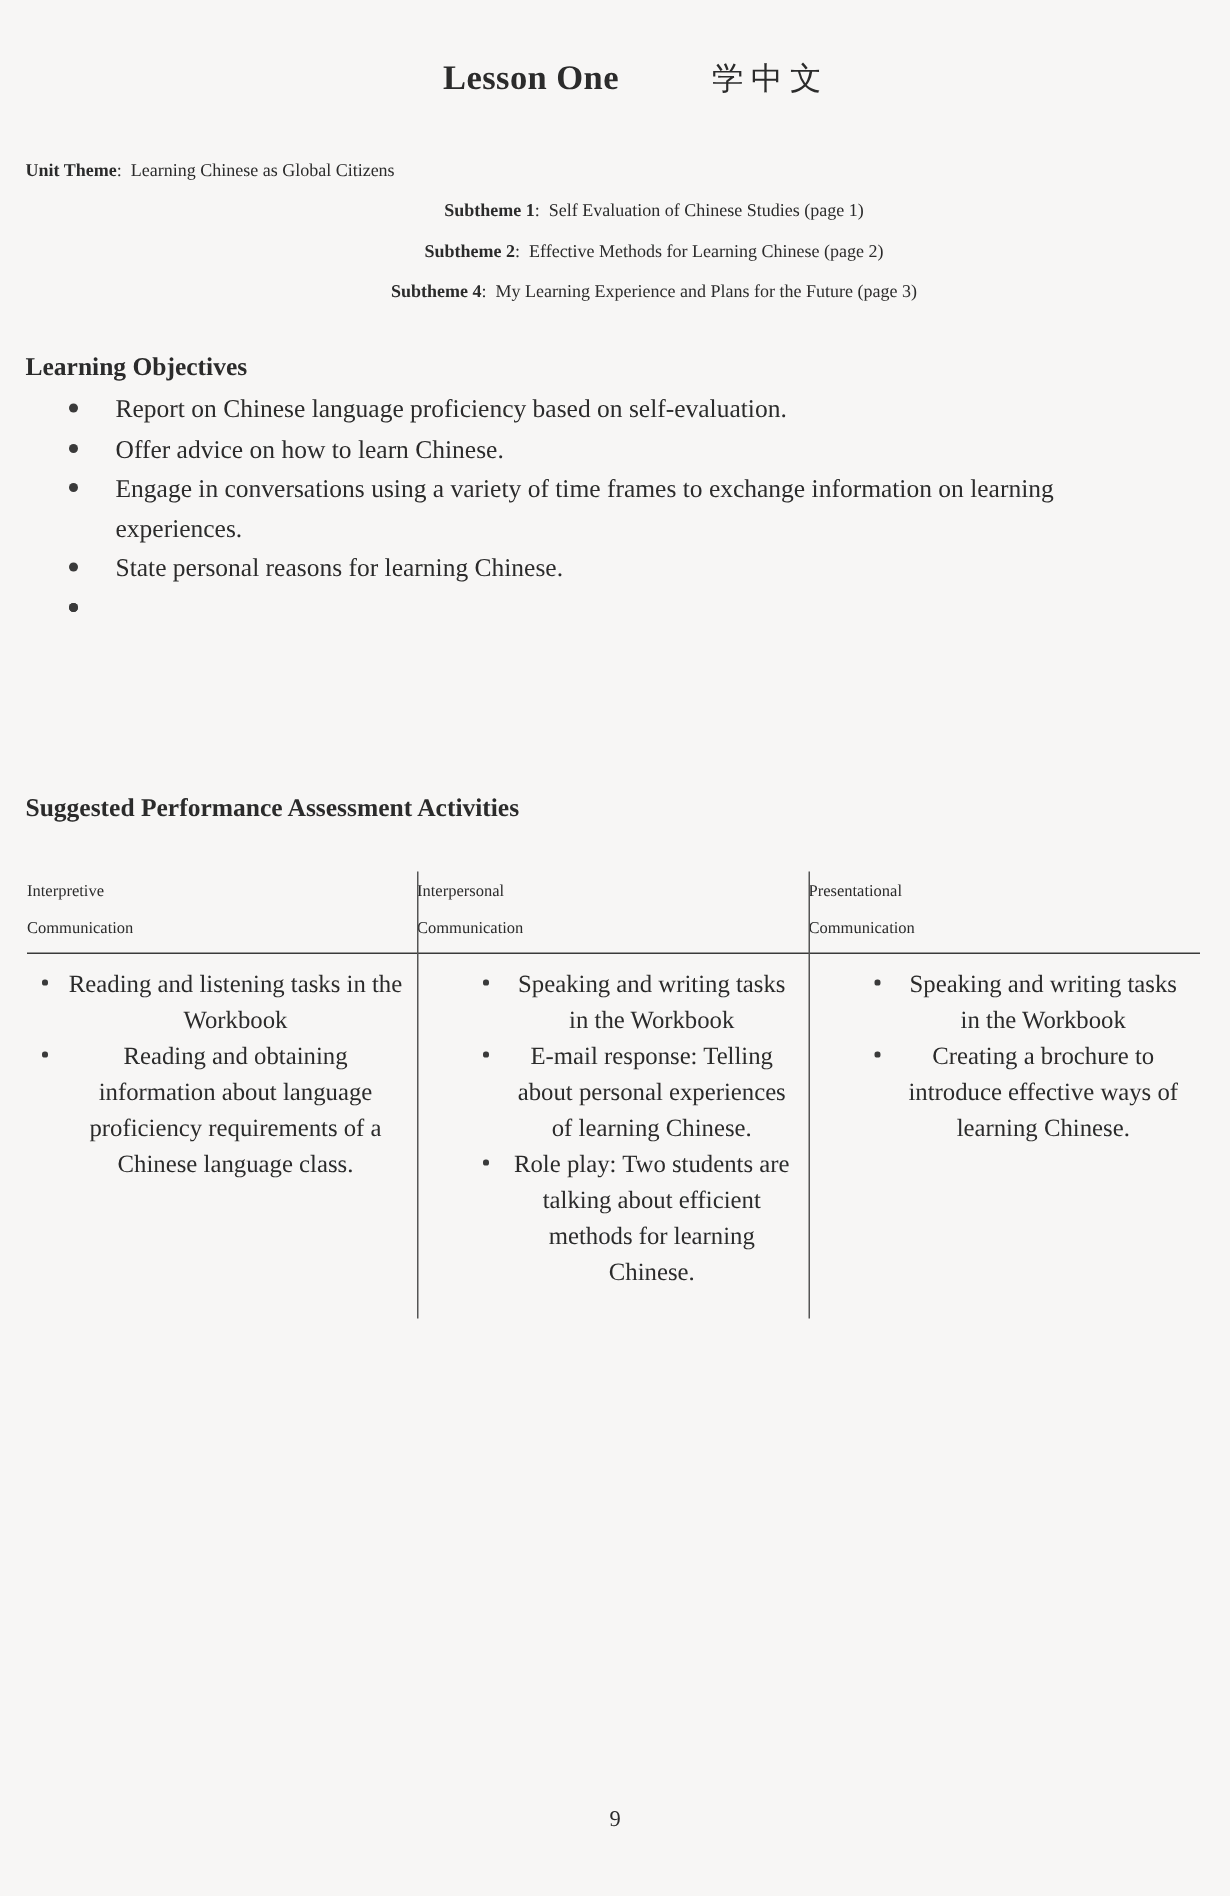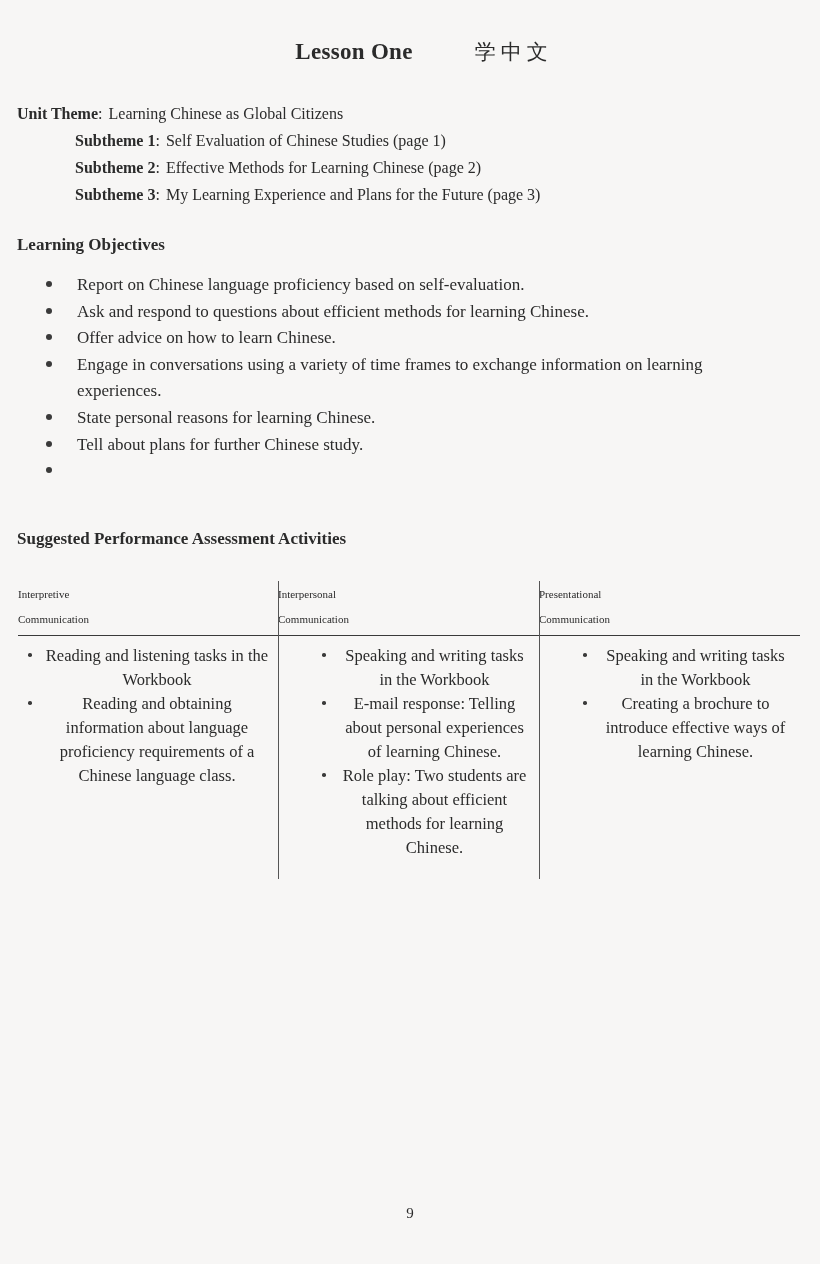--- a/index.html
+++ b/index.html
@@ -46,49 +46,50 @@
   }
 
   
   .unit-block {
     position: absolute;
     top: 100px;
     left: 17px;
     width: 780px;
   }
   .unit-line {
-    font-size: 16px;
+    font-size: 12px;
     line-height: 27px;
     white-space: nowrap;
   }
   .unit-line .lbl {
     font-weight: bold;
   }
   .sub-line {
     padding-left: 58px;
+    text-align: center;
   }
   .sp {
     display: inline-block;
     width: 6px;
   }
 
   
   .section-head {
     position: absolute;
     left: 17px;
     font-weight: bold;
     font-size: 17px;
     text-align: center;
   }
   #objectives-head { top: 235px; }
   #assessment-head { top: 529px; }
 
   .obj-list {
     position: absolute;
-    top: 272px;
+    top: 260px;
     left: 44px;
     width: 740px;
     list-style: none;
     margin: 0;
     padding: 0;
   }
   .obj-item {
     position: relative;
     font-size: 17px;
     line-height: 26.6px;
@@ -205,33 +206,32 @@
     <div class="unit-line">
       <span class="lbl">Unit Theme</span><span>:</span><span class="sp"></span><span>Learning Chinese as Global Citizens</span>
     </div>
     <div class="unit-line sub-line">
       <span class="lbl">Subtheme 1</span><span>:</span><span class="sp"></span><span>Self Evaluation of Chinese Studies (page 1)</span>
     </div>
     <div class="unit-line sub-line">
       <span class="lbl">Subtheme 2</span><span>:</span><span class="sp"></span><span>Effective Methods for Learning Chinese (page 2)</span>
     </div>
     <div class="unit-line sub-line">
-      <span class="lbl">Subtheme 3</span><span>:</span><span class="sp"></span><span>My Learning Experience and Plans for the Future (page 3)</span>
+      <span class="lbl">Subtheme 4</span><span>:</span><span class="sp"></span><span>My Learning Experience and Plans for the Future (page 3)</span>
     </div>
   </div>
 
   <div class="section-head" id="objectives-head">Learning Objectives</div>
 
   <ul class="obj-list">
     <li class="obj-item"><span class="dot"></span><span>Report on Chinese language proficiency based on self-evaluation.</span></li>
-    <li class="obj-item"><span class="dot"></span><span>Ask and respond to questions about efficient methods for learning Chinese.</span></li>
     <li class="obj-item"><span class="dot"></span><span>Offer advice on how to learn Chinese.</span></li>
     <li class="obj-item"><span class="dot"></span><span>Engage in conversations using a variety of time frames to exchange information on learning experiences.</span></li>
     <li class="obj-item"><span class="dot"></span><span>State personal reasons for learning Chinese.</span></li>
-    <li class="obj-item"><span class="dot"></span><span>Tell about plans for further Chinese study.</span></li>
+    <li class="obj-item"><span class="dot"></span></li>
     <li class="obj-item"><span class="dot"></span></li>
   </ul>
 
   <div class="section-head" id="assessment-head">Suggested Performance Assessment Activities</div>
 
   <div class="tbl">
 
     <div class="tbl-head">
       <div class="hcell col1">
         <div>Interpretive</div>

